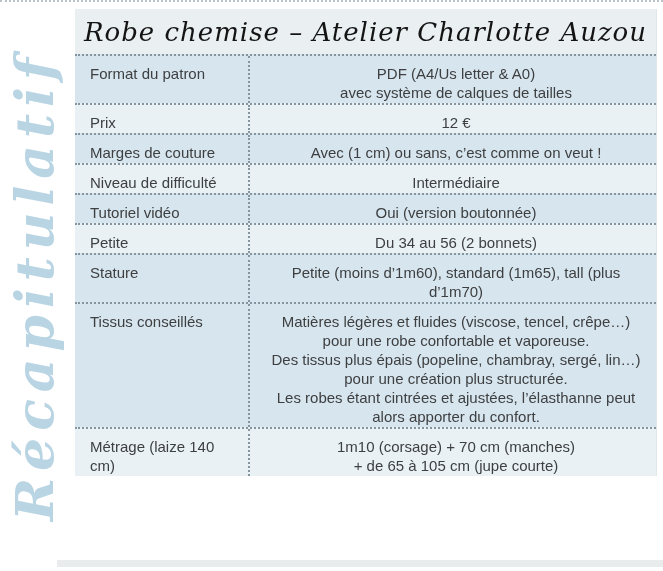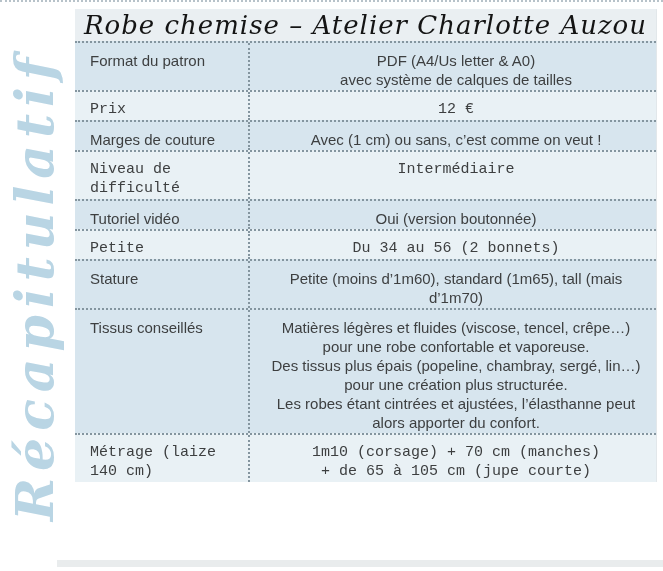--- a/index.html
+++ b/index.html
@@ -25,35 +25,35 @@
     font-size:52px; letter-spacing:7px;
     color:var(--script-blue,#b9d5e4);
   }
   
   .table {
     position:absolute; left:75px; top:9px; width:582px;
     border-right:1px solid #e2e7ea;
     box-sizing:border-box;
   }
   .t-header {
-    height:32px;
+    height:45px;
     background:var(--header-bg,#eaeff2);
     display:flex; align-items:center; justify-content:center;
     font-family:"DejaVu Serif", serif;
     font-style:italic;
     font-size:26px; color:#141414;
     letter-spacing:1px;
   }
   .row {
     display:flex;
     border-top:2px dotted var(--dots,#84959f);
     font-size:15px; line-height:19px; color:#3d3f40;
   }
   .row.shade-a { background:var(--row-dark,#d7e5ee); }
-  .row.shade-b { background:var(--row-light,#e9f1f5);font-family:Liberation Mono, monospace; }
+  .row.shade-b { background:var(--row-light,#e9f1f5); }
   .cell { box-sizing:border-box; padding:8px 8px 1px 15px; white-space:pre-line; }
   .cell.label { width:173px; flex:0 0 173px; }
   .cell.value {
     flex:1 1 auto;
     border-left:2px dotted var(--dots,#84959f);
     padding-left:14px;
     text-align:center;
   }
   .bottom-strip {
     position:absolute; left:57px; top:560px; width:606px; height:7px;
@@ -101,21 +101,21 @@
       <div class="cell value">Oui (version boutonnée)</div>
     </div>
 
     <div class="row shade-b">
       <div class="cell label">Petite</div>
       <div class="cell value">Du 34 au 56 (2 bonnets)</div>
     </div>
 
     <div class="row shade-a">
       <div class="cell label">Stature</div>
-      <div class="cell value">Petite (moins d’1m60), standard (1m65), tall (mais d’1m70)</div>
+      <div class="cell value">Petite (moins d’1m60), standard (1m65), tall (plus d’1m70)</div>
     </div>
 
 
     <div class="row shade-a">
       <div class="cell label">Tissus conseillés</div>
       <div class="cell value">Matières légères et fluides (viscose, tencel, crêpe…)
 pour une robe confortable et vaporeuse.
 Des tissus plus épais (popeline, chambray, sergé, lin…)
 pour une création plus structurée.
 Les robes étant cintrées et ajustées, l’élasthanne peut

